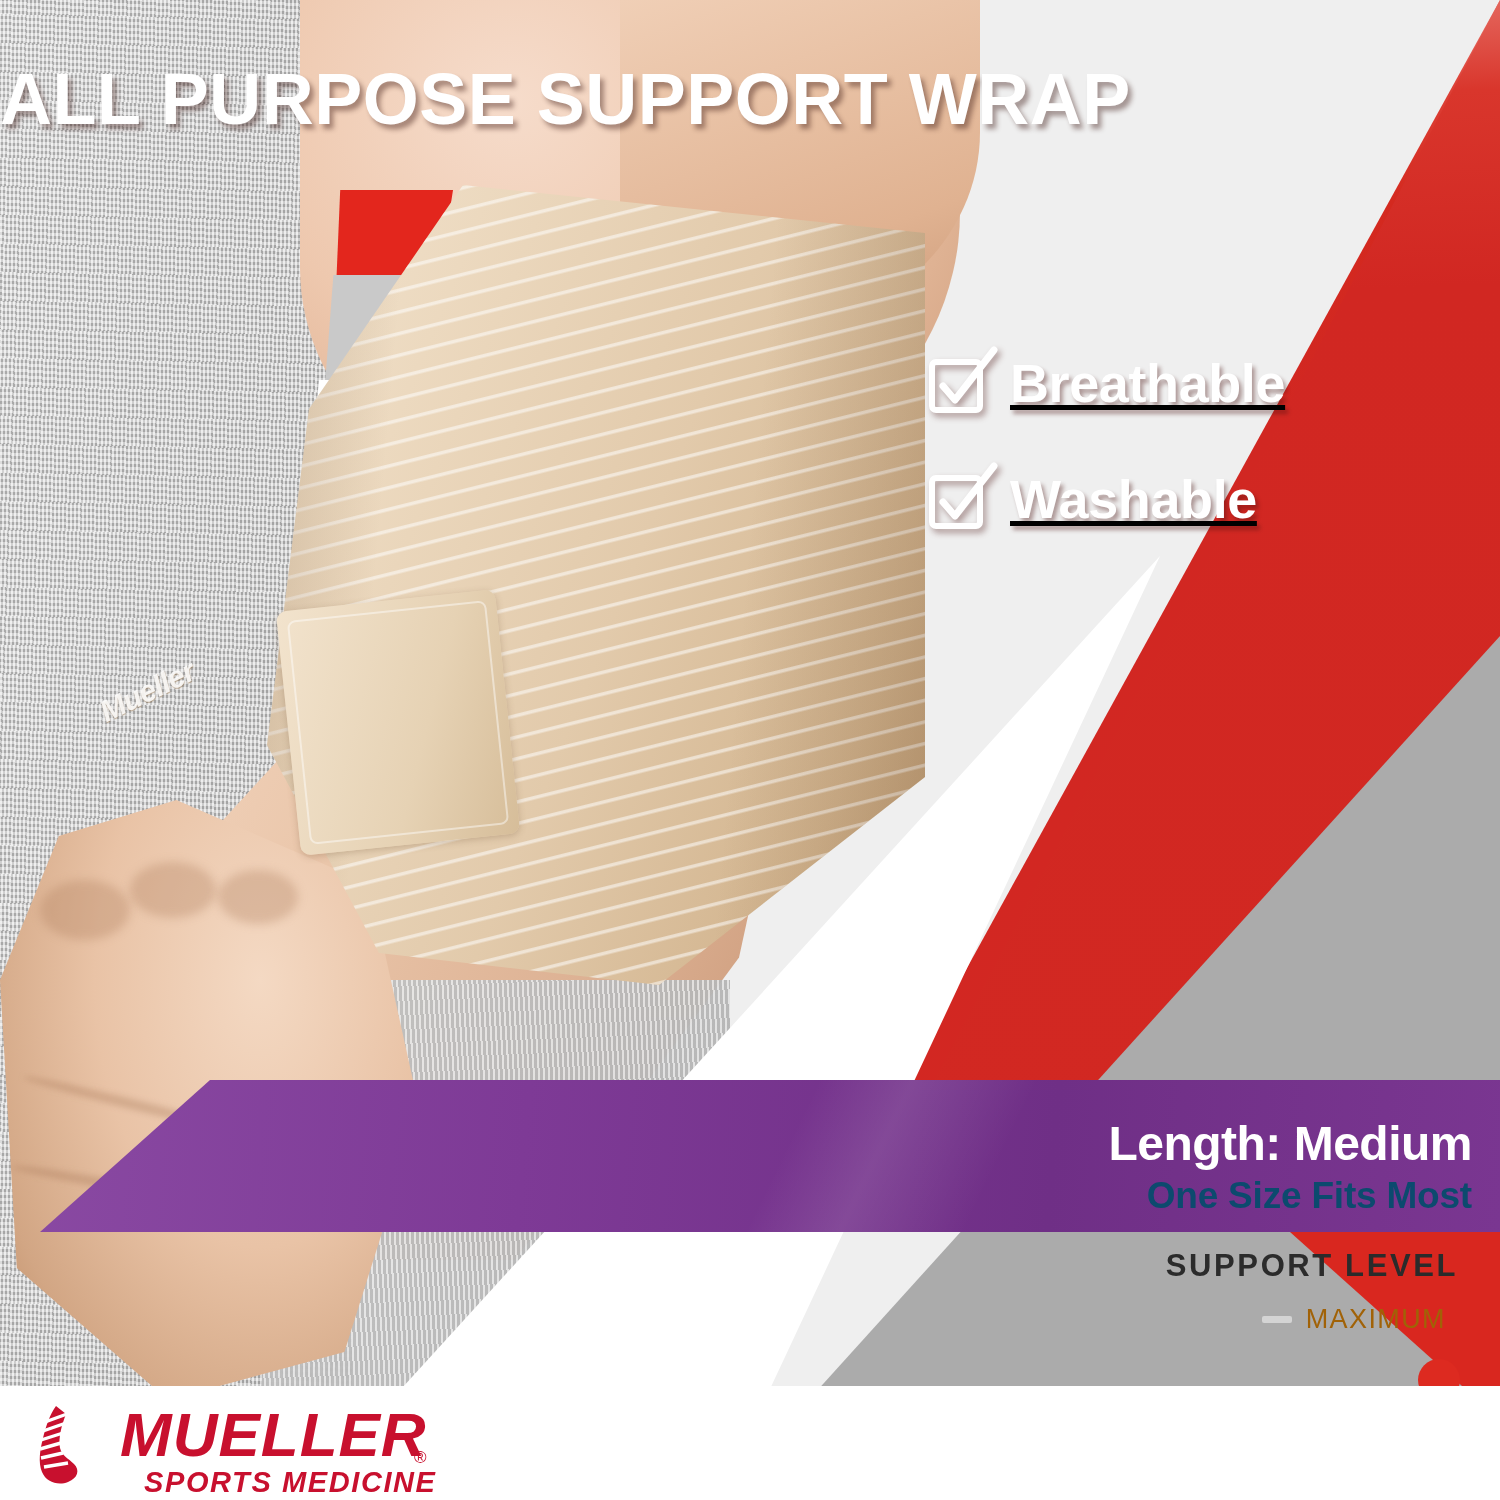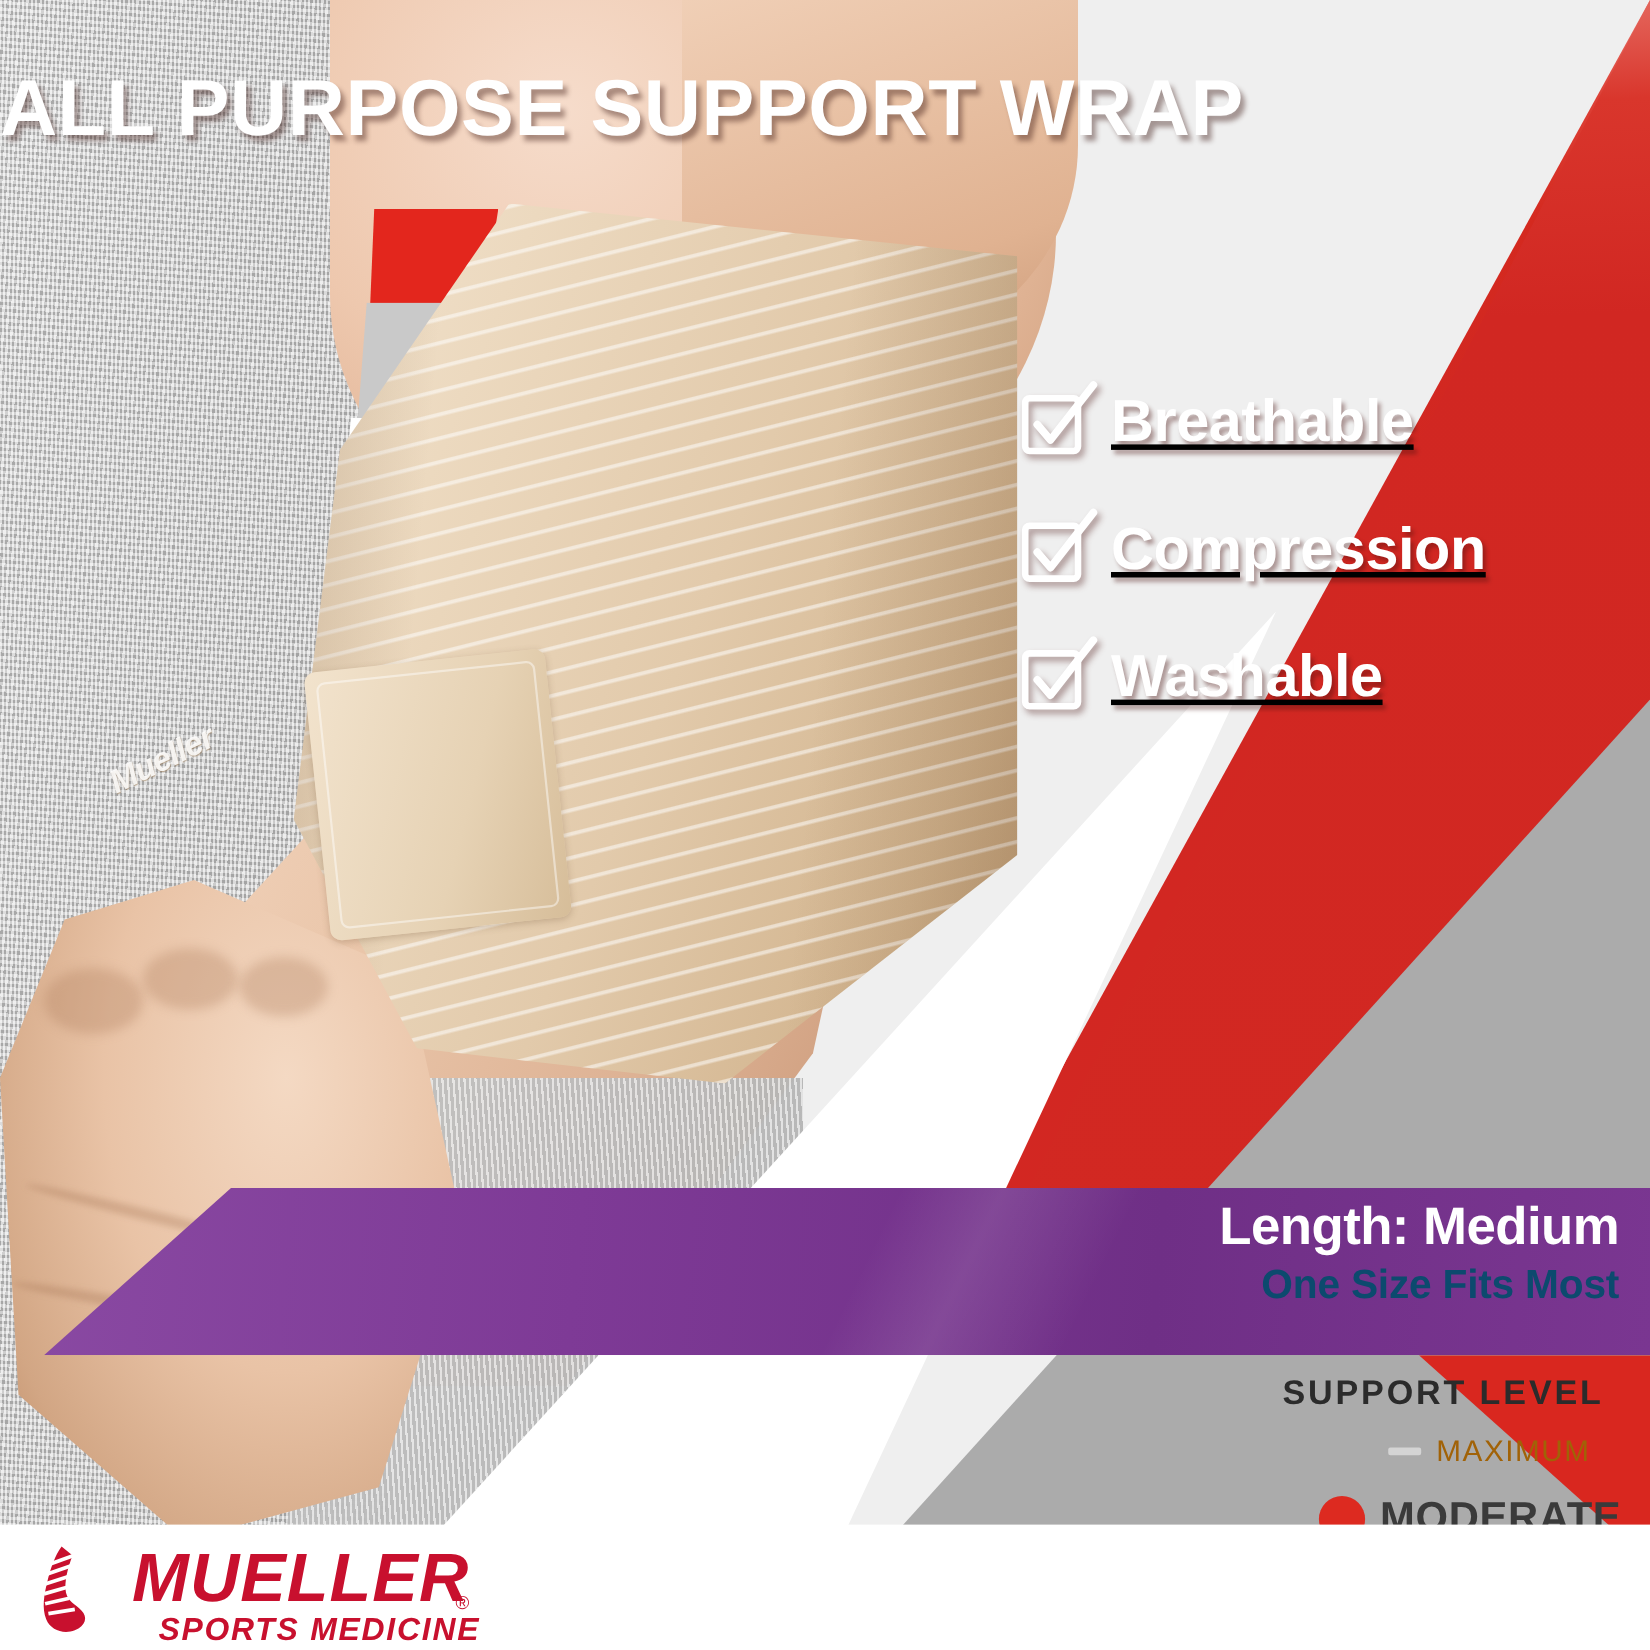--- a/index.html
+++ b/index.html
@@ -183,21 +183,21 @@
   .tagline{
     position:absolute;left:392px;top:1168px;width:600px;
     text-align:center;color:#2f2f2f;
     font-size:50px;font-weight:700;line-height:1.14;
     letter-spacing:-.3px;
     text-shadow:1px 2px 2px rgba(255,255,255,.85);
   }
 
   
   .length-block{position:absolute;left:1000px;top:1092px;width:472px;text-align:right;}
-  .length-main{font-size:48px;font-weight:700;color:#fff;letter-spacing:-.5px;line-height:1;}
+  .length-main{font-size:48px;font-weight:700;color:#fff;letter-spacing:-.5px;line-height:1;margin-top:28px;}
   .length-sub{font-size:37px;font-weight:700;color:#0c4a6e;letter-spacing:-.2px;margin-top:9px;line-height:1;}
 
   
   .support{position:absolute;left:1040px;top:1248px;width:440px;text-align:right;}
   .support-title{
     font-size:31px;font-weight:700;color:#2b2b2b;letter-spacing:2.6px;
     padding-right:22px;
   }
   .lvl{display:flex;align-items:center;justify-content:flex-end;}
   .lvl .mark{flex:0 0 auto;margin-right:14px;}
@@ -274,29 +274,20 @@
     <div class="feature">
       <span class="chk">
         <svg viewBox="0 0 74 74">
           <rect x="6" y="20" width="48" height="48" rx="4" fill="none" stroke="#ffffff" stroke-width="6"></rect>
           <path d="M17 44 L29 58 L68 8" fill="none" stroke="#ffffff" stroke-width="7" stroke-linecap="round" stroke-linejoin="round"></path>
         </svg>
       </span>
       <span class="feat-label">Breathable</span>
     </div>
 
-    <div class="feature">
-      <span class="chk">
-        <svg viewBox="0 0 74 74">
-          <rect x="6" y="20" width="48" height="48" rx="4" fill="none" stroke="#ffffff" stroke-width="6"></rect>
-          <path d="M17 44 L29 58 L68 8" fill="none" stroke="#ffffff" stroke-width="7" stroke-linecap="round" stroke-linejoin="round"></path>
-        </svg>
-      </span>
-      <span class="feat-label">Compression</span>
-    </div>
 
 
     <div class="feature">
       <span class="chk">
         <svg viewBox="0 0 74 74">
           <rect x="6" y="20" width="48" height="48" rx="4" fill="none" stroke="#ffffff" stroke-width="6"></rect>
           <path d="M17 44 L29 58 L68 8" fill="none" stroke="#ffffff" stroke-width="7" stroke-linecap="round" stroke-linejoin="round"></path>
         </svg>
       </span>
       <span class="feat-label">Washable</span>
@@ -317,21 +308,20 @@
       <span class="mark">
           <span class="dash"></span>
         </span>
       <span class="lvl-text">MAXIMUM</span>
     </div>
 
     <div class="lvl lvl-mod active">
       <span class="mark">
           <span class="dot"></span>
         </span>
-      <span class="lvl-text">MODERATE</span>
     </div>
 
     <div class="lvl lvl-min">
       <span class="mark">
           <span class="dash"></span>
         </span>
       <span class="lvl-text">MINIMUM</span>
     </div>
   </div>
 

